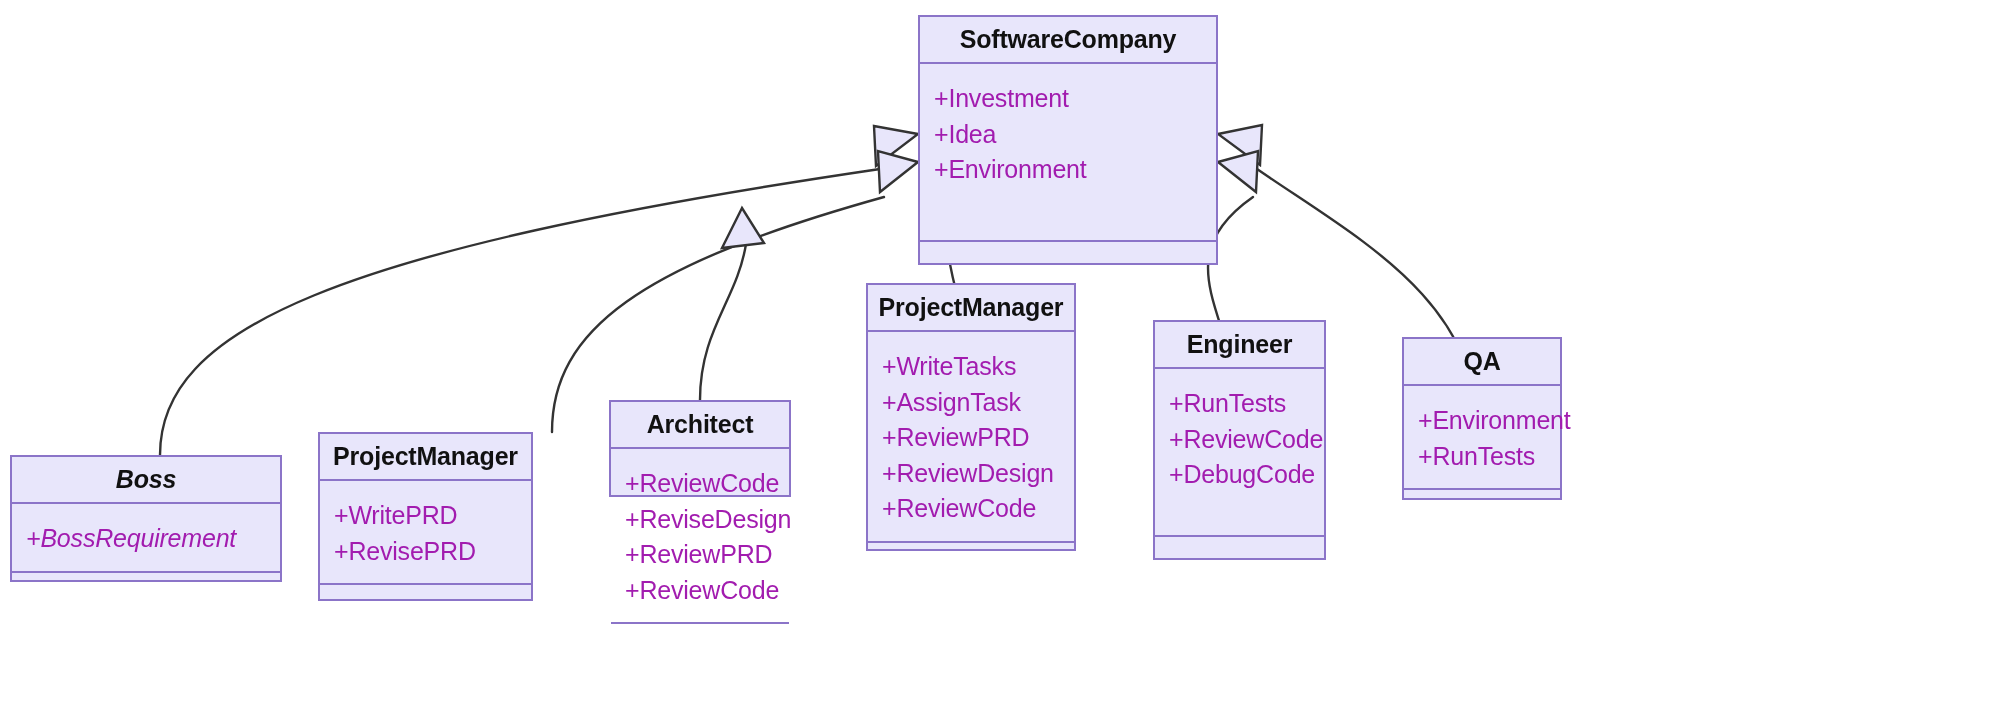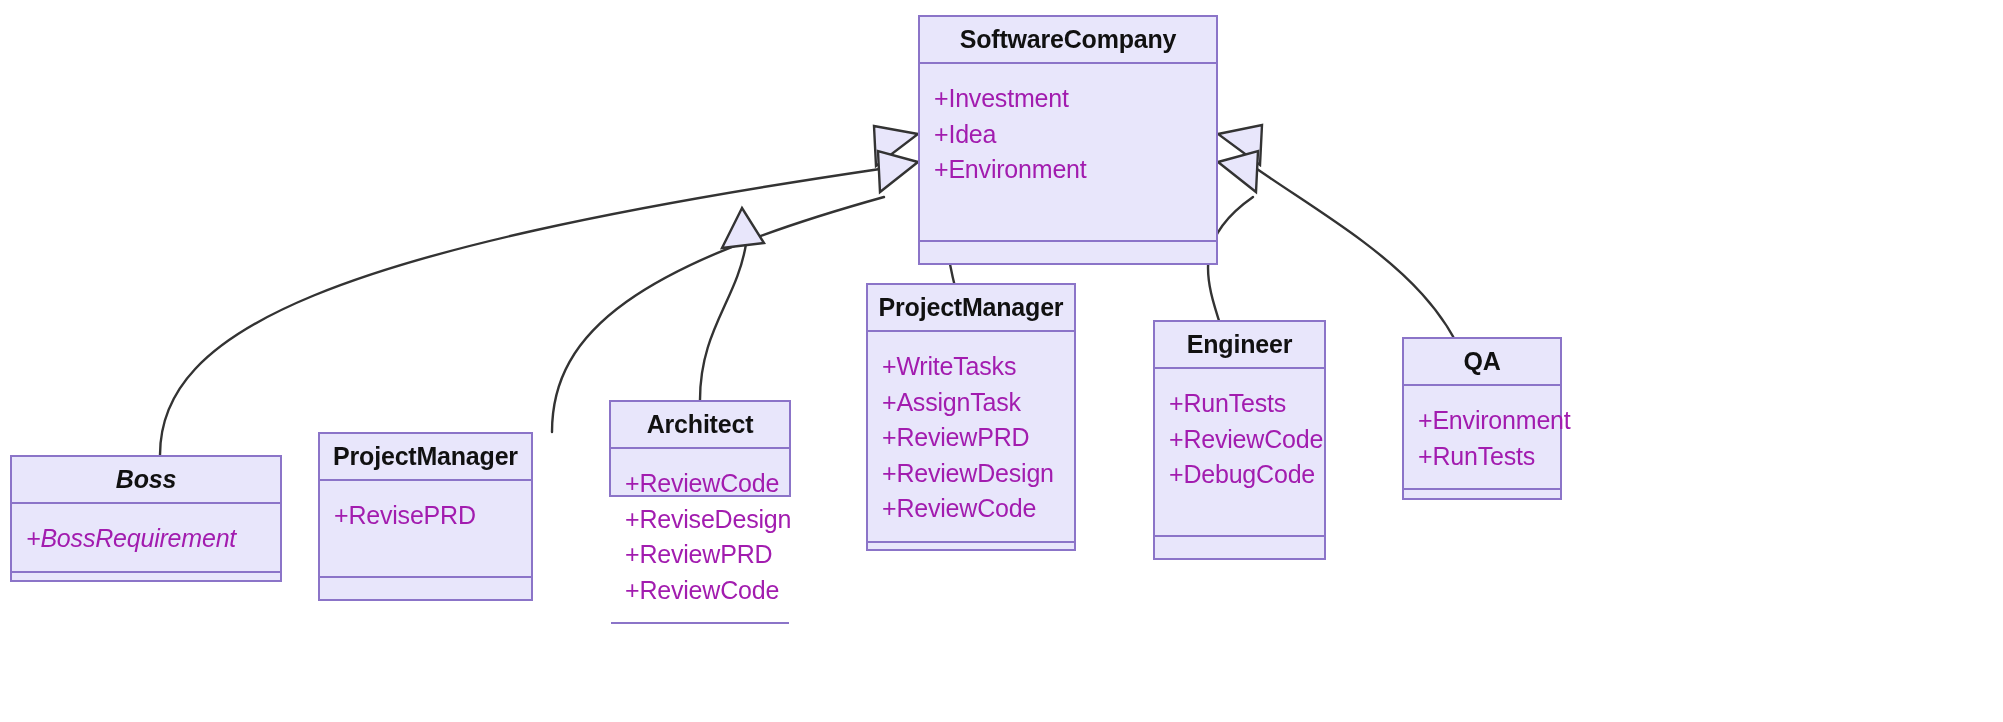--- a/index.html
+++ b/index.html
@@ -111,20 +111,21 @@
     <div class="class-title">Boss</div>
     <div class="class-attrs">
       <div class="attr-row">+BossRequirement</div>
     </div>
     <div class="class-methods"></div>
   </div>
 
   <div class="uml-class" style="left:318px; top:432px; width:215px; height:169px;">
     <div class="class-title">ProjectManager</div>
     <div class="class-attrs">
+      <div class="attr-row">+WritePRD</div>
       <div class="attr-row">+RevisePRD</div>
     </div>
     <div class="class-methods"></div>
   </div>
 
   <div class="uml-class" style="left:609px; top:400px; width:182px; height:97px;">
     <div class="class-title">Architect</div>
     <div class="class-attrs">
       <div class="attr-row">+ReviewCode</div>
       <div class="attr-row">+ReviseDesign</div>

